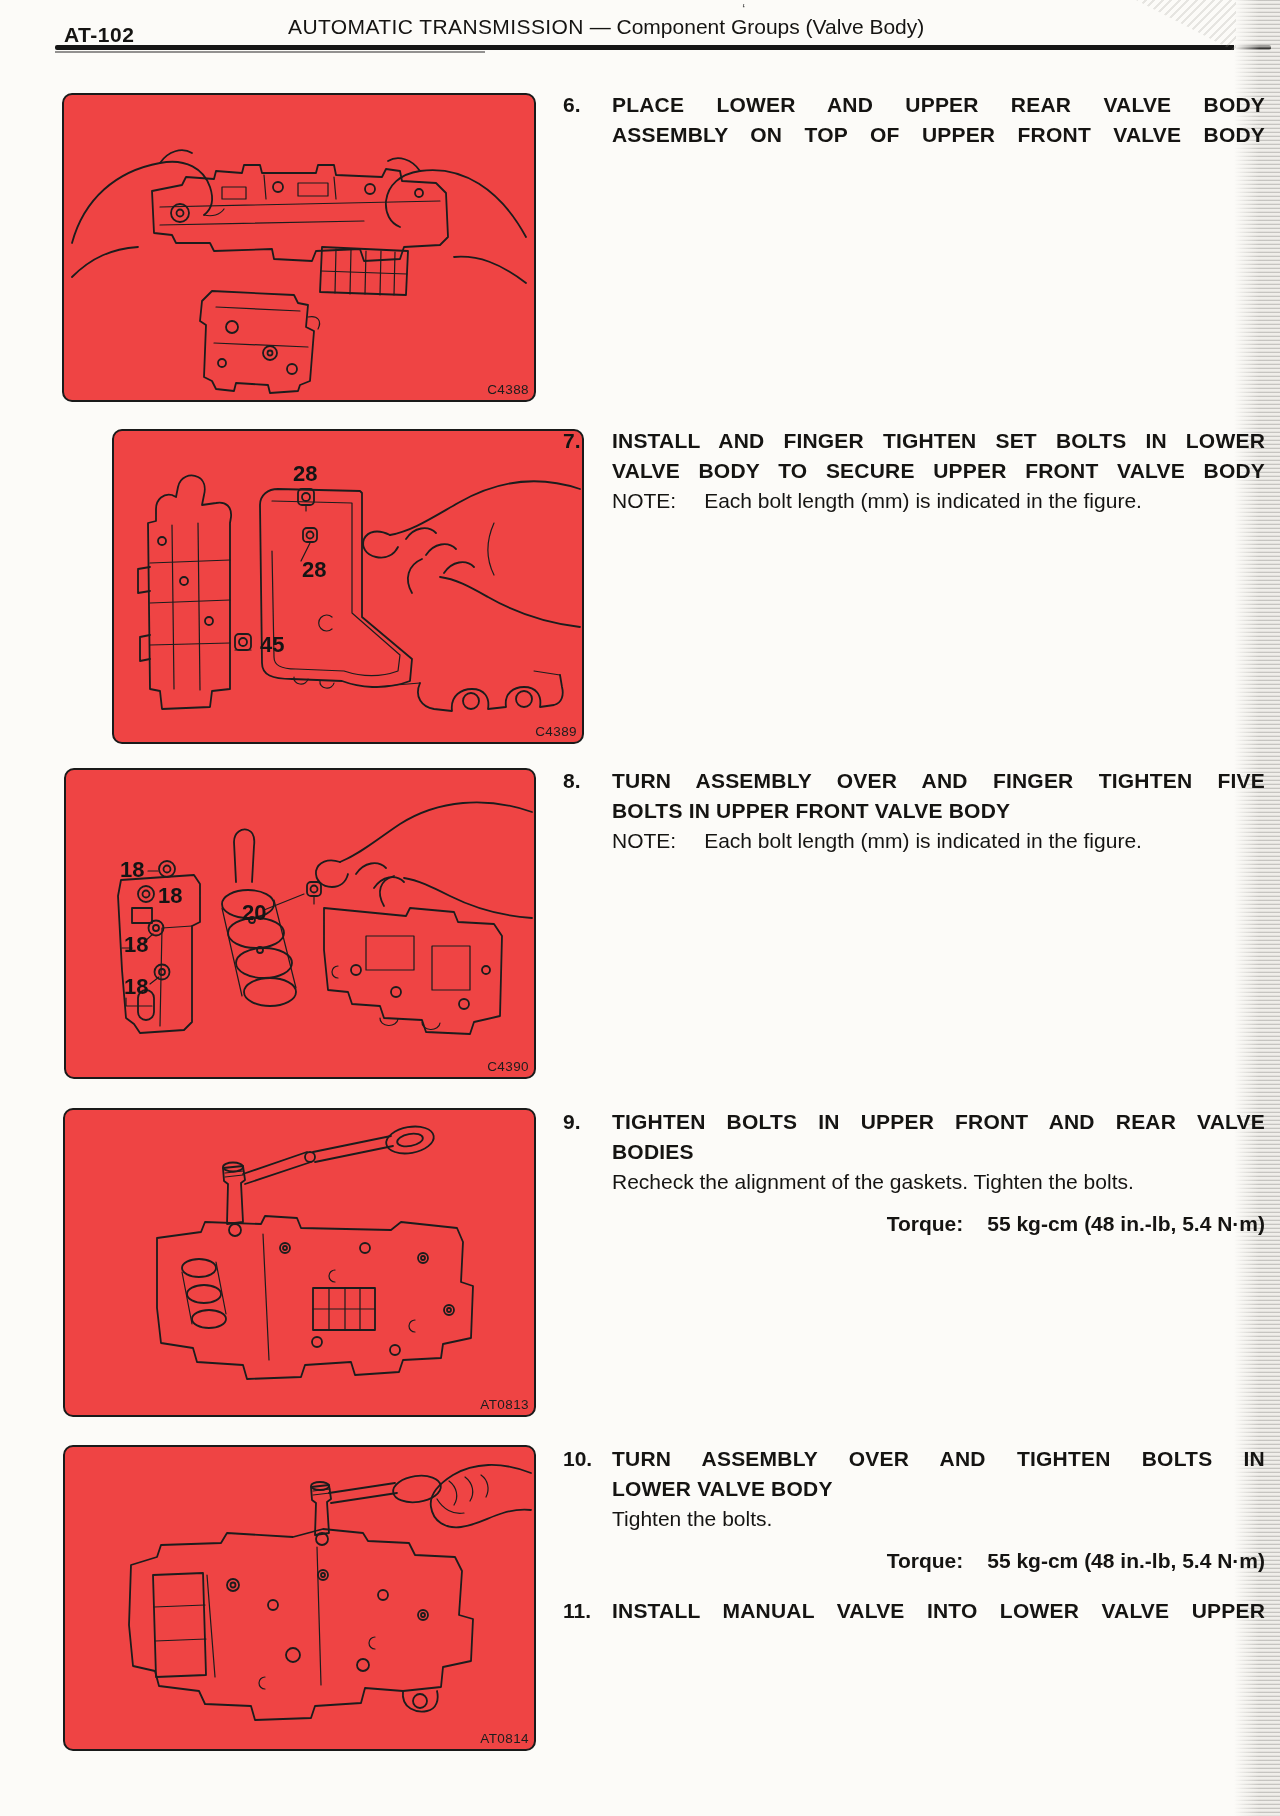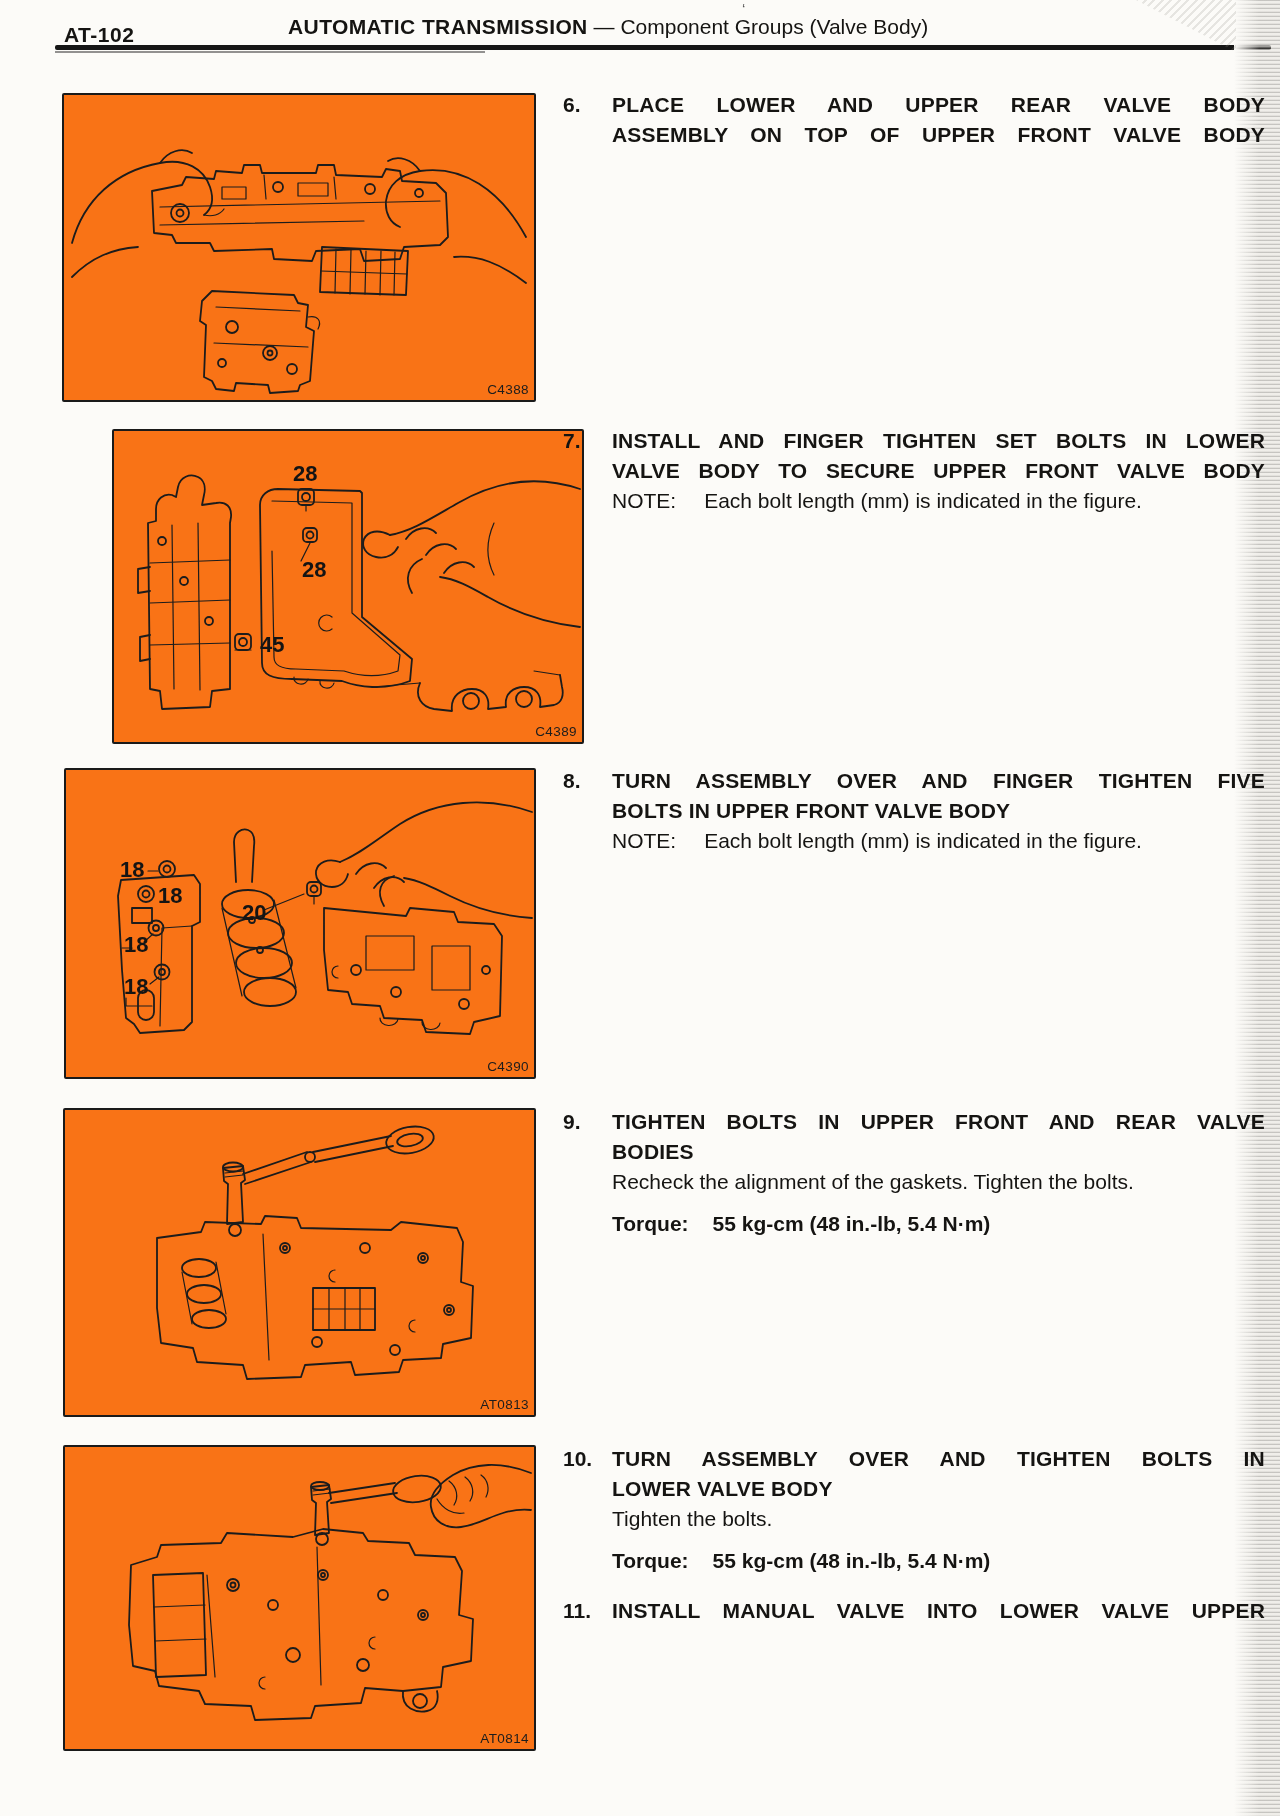--- a/index.html
+++ b/index.html
@@ -5,61 +5,61 @@
   html,body{margin:0;padding:0;background:#e8e6e1;}
   .page{
     position:relative;width:1280px;height:1816px;margin:0 auto;
     background:#fcfbf8;overflow:hidden;
     font-family:"Liberation Sans","DejaVu Sans",sans-serif;
     color:#151412;
   }
   
   .page-code{position:absolute;left:64px;top:23px;font-size:21px;font-weight:bold;letter-spacing:.5px;}
   .title-line{position:absolute;left:288px;top:15px;font-size:21px;white-space:nowrap;}
-  .title-line .b{font-weight:bold;letter-spacing:.4px;}
+  .title-line .b{font-weight:normal;letter-spacing:.4px;}
   .corner-mark{position:absolute;left:742px;top:0px;font-size:15px;color:#555;}
   .header-rule{position:absolute;left:55px;top:45px;width:1216px;height:5px;background:#161616;border-radius:2px;}
   .header-rule2{position:absolute;left:55px;top:51px;width:430px;height:2px;background:#3a3a3a;opacity:.55;}
   
   .bind-strip{
     position:absolute;right:0;top:0;width:46px;height:1816px;
     background:
       linear-gradient(to right, rgba(252,251,248,1) 0%, rgba(252,251,248,0) 55%),
       repeating-linear-gradient(to bottom,
         rgba(110,108,102,.38) 0 1px,
         rgba(233,231,226,.65) 1px 3px,
         rgba(196,194,188,.45) 3px 4px);
   }
   .corner-curl{
     position:absolute;right:44px;top:0;width:100px;height:52px;
     background:repeating-linear-gradient(135deg, rgba(140,138,130,.28) 0 2px, rgba(0,0,0,0) 2px 6px);
     clip-path:polygon(100% 0,0 0,100% 100%);
     opacity:.7;
   }
   
-  .fig{position:absolute;border:2.5px solid #1a1a1a;background:#f97316;border-radius:2px;}
+  .fig{position:absolute;border:2.5px solid #1a1a1a;background:#ef4444;border-radius:10px;}
   .fig svg{display:block;width:100%;height:100%;}
   .fig .code{
     position:absolute;right:5px;bottom:3px;font-size:13.5px;letter-spacing:.4px;color:#1d1d1d;
   }
   .lineart path,.lineart rect,.lineart circle,.lineart ellipse,.lineart line{
     fill:none;stroke:#1c1c1c;stroke-width:1.8;stroke-linecap:round;stroke-linejoin:round;
   }
   .lineart .thin{stroke-width:1.2;}
   .lineart text{fill:#141414;stroke:none;font-family:"Liberation Sans","DejaVu Sans",sans-serif;
     font-size:22px;font-weight:bold;}
   
   .step{position:absolute;left:563px;width:702px;display:flex;}
   .step-num{flex:none;width:49px;font-size:21px;font-weight:bold;line-height:30px;}
   .step-txt{flex:1;min-width:0;}
   .h-line{font-size:21px;font-weight:bold;line-height:30px;letter-spacing:.2px;}
   .h-line.just{text-align:justify;text-align-last:justify;}
   .note-line,.body-line{font-size:21px;line-height:30px;}
   .note-line .lbl{margin-right:28px;}
-  .torque-line{margin-top:12px;font-size:21px;font-weight:bold;line-height:30px;}
+  .torque-line{margin-top:12px;font-size:21px;font-weight:bold;line-height:30px;text-align:right;}
   .torque-line .lbl{margin-right:24px;}
 </style>
 </head>
 <body>
 
 <div class="page">
 
   <div class="page-code">AT-102</div>
   <div class="title-line"><span class="b">AUTOMATIC TRANSMISSION</span>
     <span>—</span>

